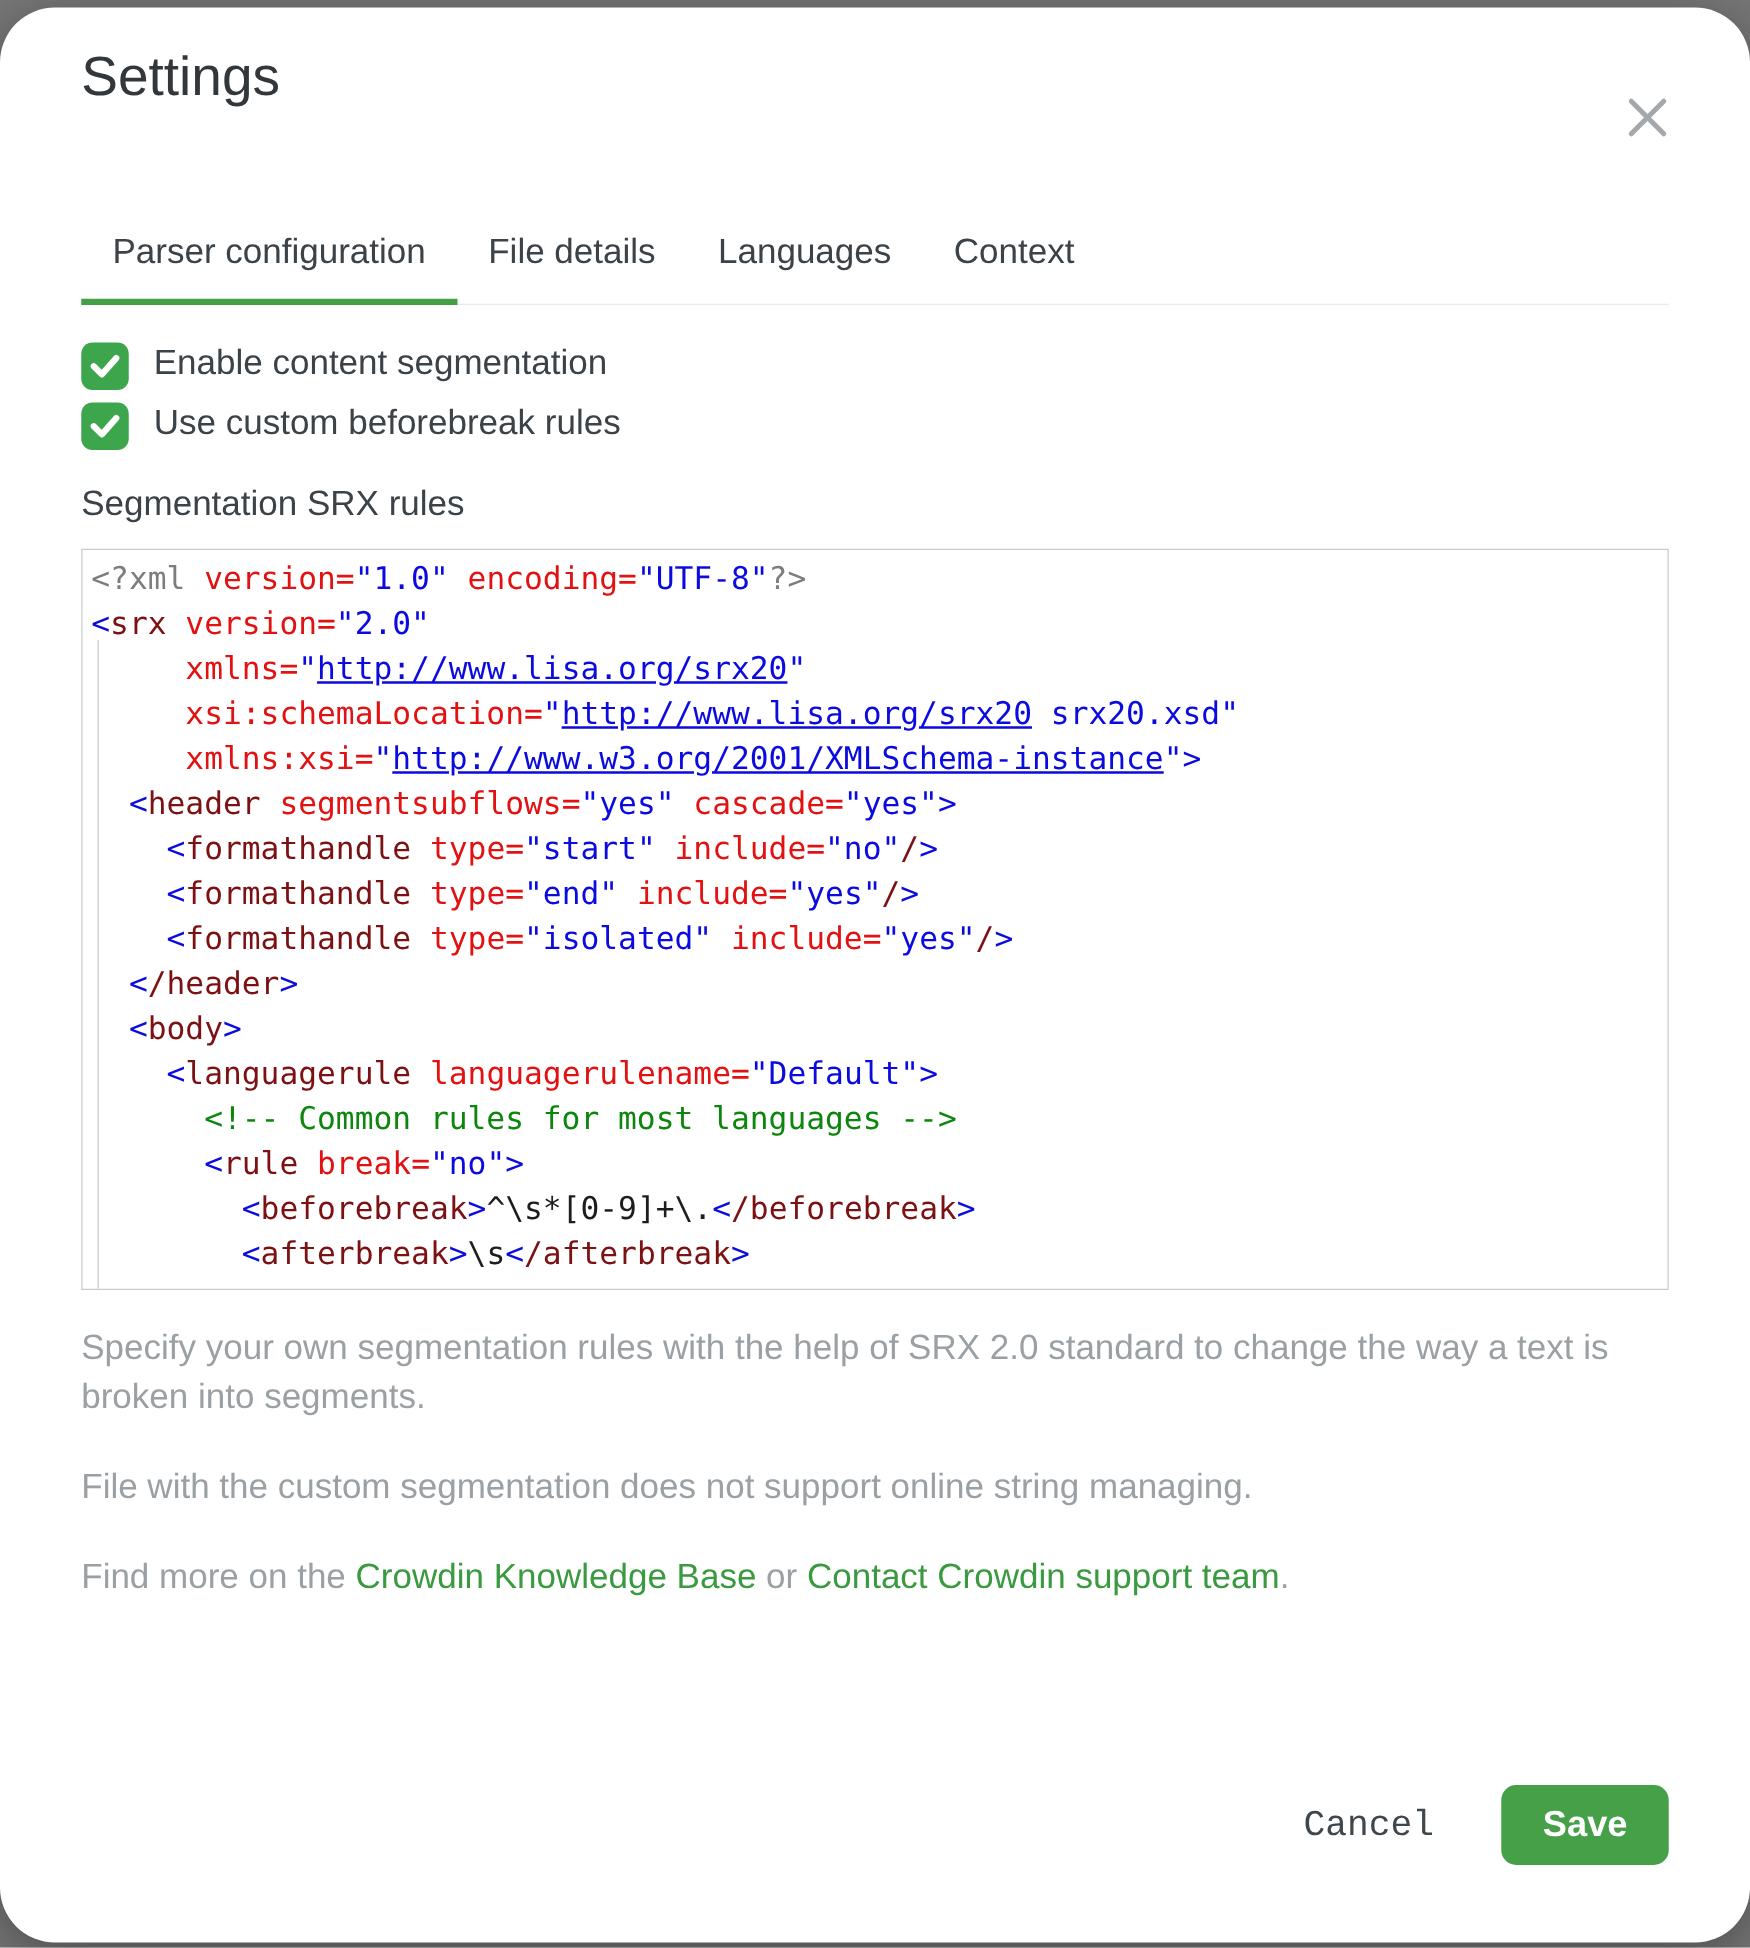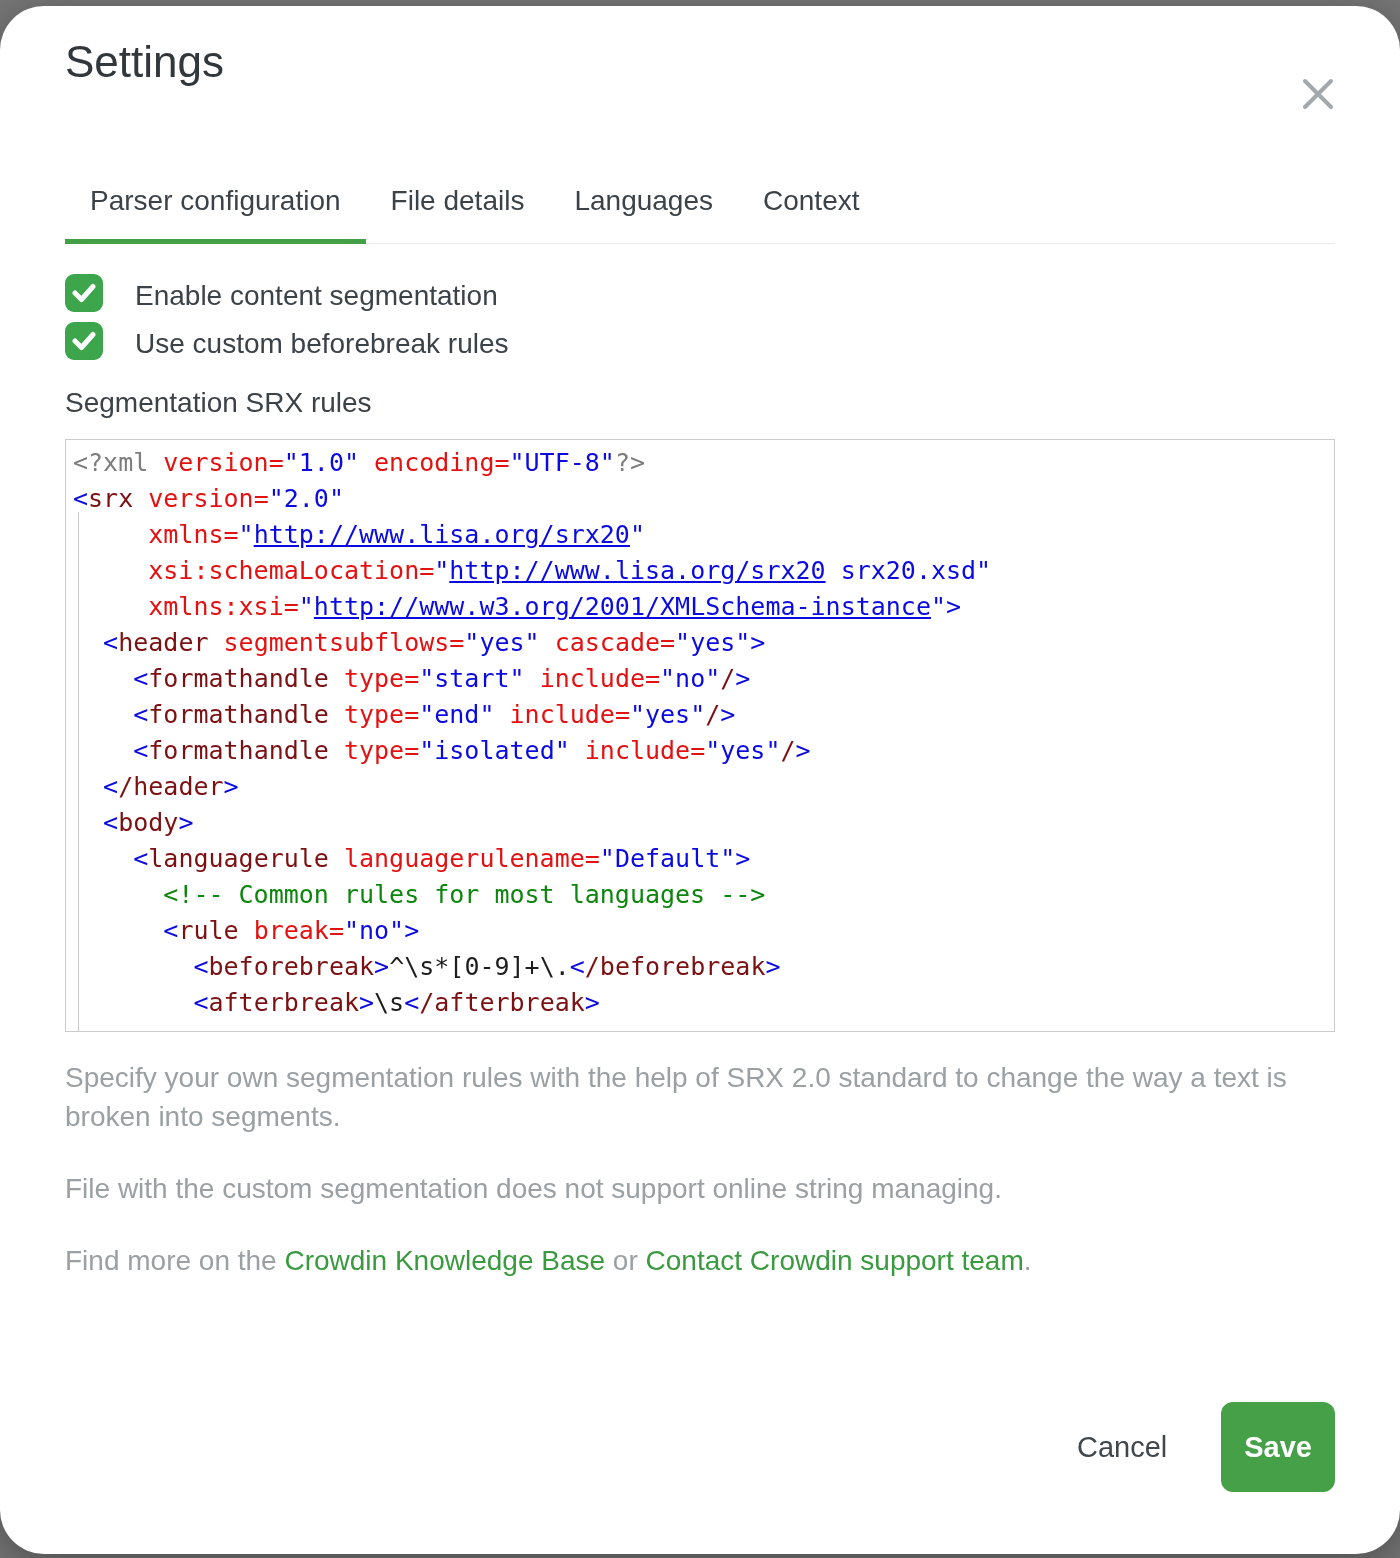--- a/index.html
+++ b/index.html
@@ -32,21 +32,21 @@
     position:relative;padding:42px 25px 25px;cursor:pointer;
     font-size:28px;line-height:34px;font-weight:500;color:#3b4248;
     white-space:nowrap;
   }
   .tab.active::after{
     content:"";position:absolute;left:0;right:0;bottom:-1px;height:5px;
     background:#43a047;
   }
   
   .checks{margin-top:30px}
-  .check-row{display:flex;align-items:flex-end;gap:32px;height:38px;margin-bottom:10px;cursor:pointer}
+  .check-row{display:flex;align-items:flex-start;gap:20px;height:38px;margin-bottom:10px;cursor:pointer}
   .checkbox{
     width:38px;height:38px;border-radius:9px;background:#3da54c;
     display:flex;align-items:center;justify-content:center;flex:0 0 auto;
   }
   .check-label{font-size:28px;color:#3b4248}
   .section-label{margin-top:27px;font-size:28px;font-weight:500;color:#3b4248}
   
   .code-box{
     margin-top:20px;height:593px;box-sizing:border-box;
     border:1px solid #c9cbcd;background:#fff;position:relative;overflow:hidden;
@@ -70,24 +70,24 @@
   .help p{margin:0;font-size:28px;line-height:39px;color:#9aa0a3}
   .help p + p{margin-top:33px}
   .help .link{color:#3a9a3f;cursor:pointer}
   
   .footer{
     position:absolute;right:65px;bottom:62px;
     display:flex;align-items:center;gap:54px;
   }
   .cancel-btn{
     background:none;border:none;padding:0;cursor:pointer;
-    font-size:29px;color:#40474c;font-family:Liberation Sans, sans-serif;
+    font-size:29px;color:#40474c;font-family:Liberation Mono, monospace;
   }
   .save-btn{
-    height:90px;padding:0 23px;border:none;border-radius:12px;cursor:pointer;
+    height:64px;padding:0 33px;border:none;border-radius:12px;cursor:pointer;
     background:#45a048;color:#ffffff;font-size:29px;font-weight:600;
     font-family:inherit;
   }
 </style>
 </head>
 <body>
 
 <div class="modal">
 
   <h1 class="modal-title">Settings</h1>

